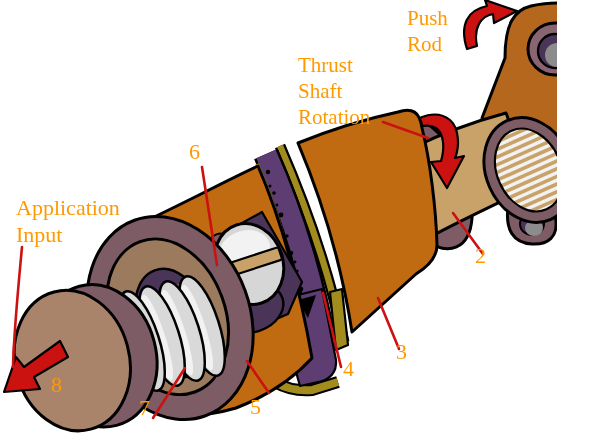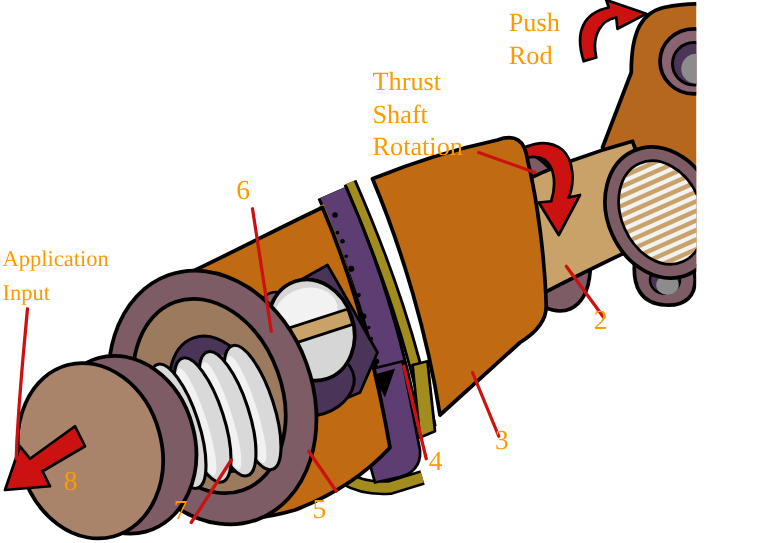--- a/index.html
+++ b/index.html
@@ -11,21 +11,21 @@
     font-family:"Liberation Serif",serif;
   }
   #drawing{position:absolute;left:0;top:0;}
   .label{
     position:absolute;
     color:var(--label_text,#FF9900);
     font:21px/26px "Liberation Serif",serif;
     white-space:nowrap;
   }
   .label div{white-space:nowrap;}
-  .label.big{font-size:18px;line-height:27px;}
+  .label.big{font-size:22px;line-height:27px;margin-left:14px;}
   .num{
     position:absolute;
     color:var(--label_text,#FF9900);
     font:22px/22px "Liberation Serif",serif;
   }
   
   .orange{fill:var(--housing_orange);}
   .lever{fill:var(--lever_orange);}
   .tan{fill:var(--shaft_tan);}
   .mauve{fill:var(--cap_mauve);}

